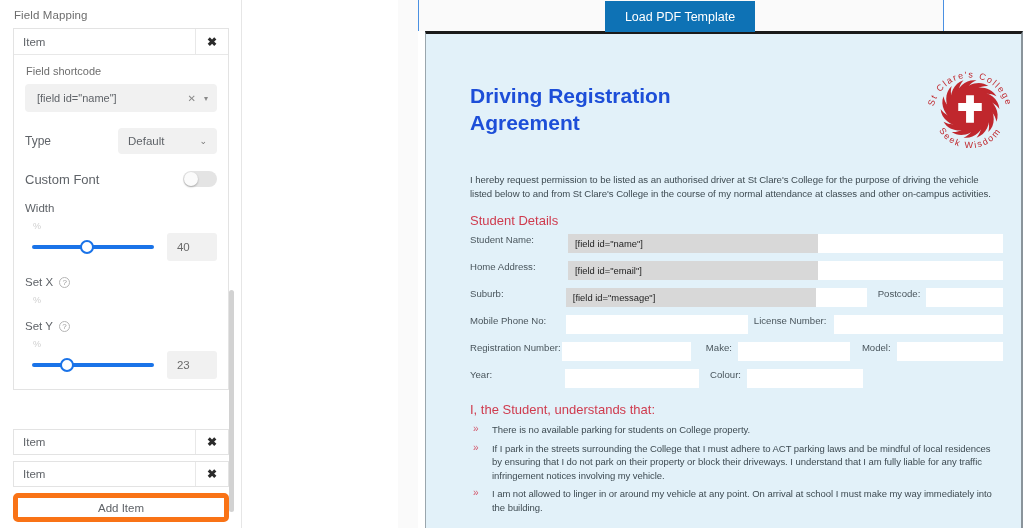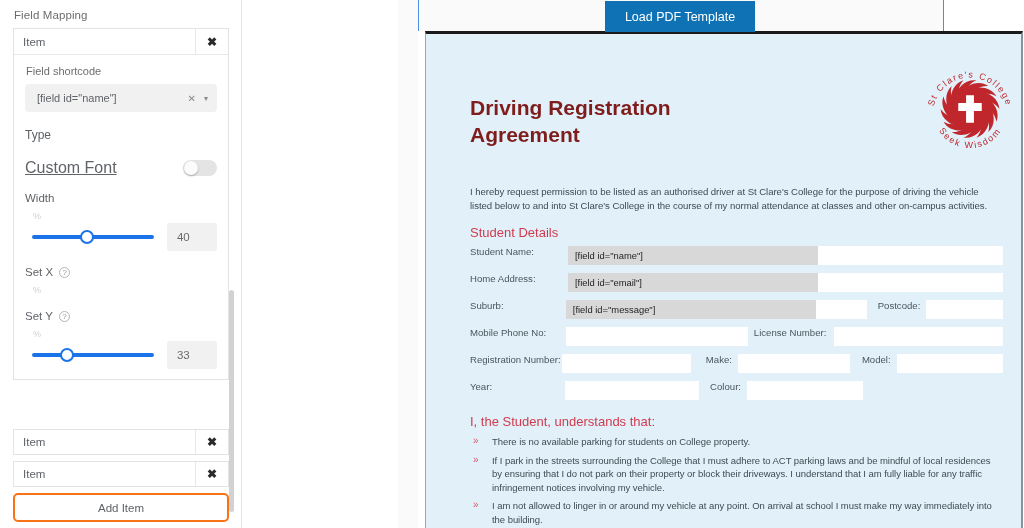--- a/index.html
+++ b/index.html
@@ -58,21 +58,21 @@
   .row-type .k { font-size: 12px; color:#5f6368; flex: 0 0 93px; }
   .sel-default {
     flex:1; background:#f1f1f1; border-radius:4px; height: 26px;
     display:flex; align-items:center; padding: 0 10px;
     font-size: 11.5px; color:#5f6368;
   }
   .sel-default .cv { flex:1; }
   .sel-default .chev { font-size:9px; color:#777; }
 
   .row-toggle { display:flex; align-items:center; margin-top: 17px; }
-  .row-toggle .k { font-size: 16px; color:#5f6368; flex:1;text-decoration:underline; }
+  .row-toggle .k { font-size: 13px; color:#5f6368; flex:1; }
   .toggle {
     width: 34px; height: 16px; border-radius: 9px; background:#e4e4e4;
     position: relative; cursor:pointer;
   }
   .toggle .knob {
     position:absolute; left: 1px; top: 1px;
     width: 14px; height:14px; border-radius: 50%;
     background:#fbfbfb; box-shadow: 0 1px 2px rgba(0,0,0,.28);
   }
 
@@ -110,21 +110,21 @@
     display:flex; align-items:center;
   }
   .item-standalone .lbl { flex:1; font-size:11.5px; color:#5f6368; padding-left:9px;}
   .item-standalone .xbtn {
     width:33px; height:24px; border-left:1px solid #e8e8e8;
     display:flex; align-items:center; justify-content:center;
     font-size:12px; color:#2b2b2b; font-weight:700; cursor:pointer;
   }
   .add-item {
     position:absolute; left: 13px; top: 493px; width: 216px; height: 29px;
-    border: 2px solid #f97316; border-radius: 5px; background:#fff;
+    border: 5px solid #f97316; border-radius: 5px; background:#fff;
     display:flex; align-items:center; justify-content:center;
     font-size: 11.5px; color:#5f6368; cursor:pointer;
   }
   .sb-scroll {
     position:absolute; right: 7px; top: 290px;
     width: 5px; height: 222px; border-radius: 3px; background:#d2d2d2;
     cursor: pointer;
   }
 
   
@@ -150,22 +150,22 @@
     background: #e2f1f9;
     border-top: 3px solid #1a1a1a;
     border-left: 1px solid #9aa6ad;
     border-right: 2px solid #8a949b;
     overflow: hidden;
     font-family: "Liberation Sans", sans-serif;
   }
   .doc-inner { padding: 0 18px 0 44px; position: relative; }
 
   .doc-title {
-    color: #7f1d1d; font-weight: bold; font-size: 21px;
-    line-height: 27px; padding-top: 60px; width: 300px;
+    color: #1d4ed8; font-weight: bold; font-size: 21px;
+    line-height: 27px; padding-top: 48px; width: 300px;
   }
   .logo {
     position:absolute; right: 2px; top: 26px;
     width: 98px; height: 98px;
   }
   .intro {
     font-size: 9.6px; color:#3e4b52; line-height: 14px;
     margin-top: 37px; letter-spacing: -.05px;
   }
   .sec-h {
@@ -211,20 +211,24 @@
         <div class="fld-label">Field shortcode</div>
 
         <div class="select-pill">
           <span class="val">[field id="name"]</span>
           <span class="clr">✕</span>
           <span class="carr">▾</span>
         </div>
 
         <div class="row-type">
           <div class="k">Type</div>
+          <div class="sel-default">
+            <span class="cv">Default</span>
+            <span class="chev">⌄</span>
+          </div>
         </div>
 
         <div class="row-toggle">
           <div class="k">Custom Font</div>
           <div class="toggle">
             <div class="knob"></div>
           </div>
         </div>
 
         <div class="grp">
@@ -253,21 +257,21 @@
           <div class="gh">
             <span>Set Y</span>
             <span class="help-ic">?</span>
           </div>
           <div class="pct">%</div>
           <div class="slider-row">
             <div class="track-wrap">
               <div class="track"></div>
               <div class="thumb" id="thumb2" style="left: 27.6px;"></div>
             </div>
-            <div class="numbox">33</div>
+            <div class="numbox">23</div>
           </div>
         </div>
       </div>
     </div>
 
     <div class="item-standalone" style="top:429px;">
       <div class="lbl">Item</div>
       <div class="xbtn">✖</div>
     </div>
     <div class="item-standalone" style="top:461px;">
@@ -325,21 +329,21 @@
             <textPath href="#arcTop" startOffset="50%" text-anchor="middle">St Clare's College</textPath>
           </text>
           <text font-size="9.2" fill="#c0272d" font-family="'Liberation Sans',sans-serif" letter-spacing="1.8">
             <textPath href="#arcBot" startOffset="50%" text-anchor="middle">Seek Wisdom</textPath>
           </text>
         </svg>
       </div>
 
       <div class="doc-title">Driving Registration Agreement</div>
 
-      <div class="intro">I hereby request permission to be listed as an authorised driver at St Clare's College for the purpose of driving the vehicle listed below to and into St Clare's College in the course of my normal attendance at classes and other on-campus activities.</div>
+      <div class="intro">I hereby request permission to be listed as an authorised driver at St Clare's College for the purpose of driving the vehicle listed below to and from St Clare's College in the course of my normal attendance at classes and other on-campus activities.</div>
 
       <div class="sec-h">Student Details</div>
 
       <div class="frow">
         <div class="flab" style="width:100px">Student Name:</div>
         <div class="fbox-wrap" style="width:444px">
           <div class="fbox shaded" style="width:250px">[field id="name"]</div>
         </div>
       </div>
 

